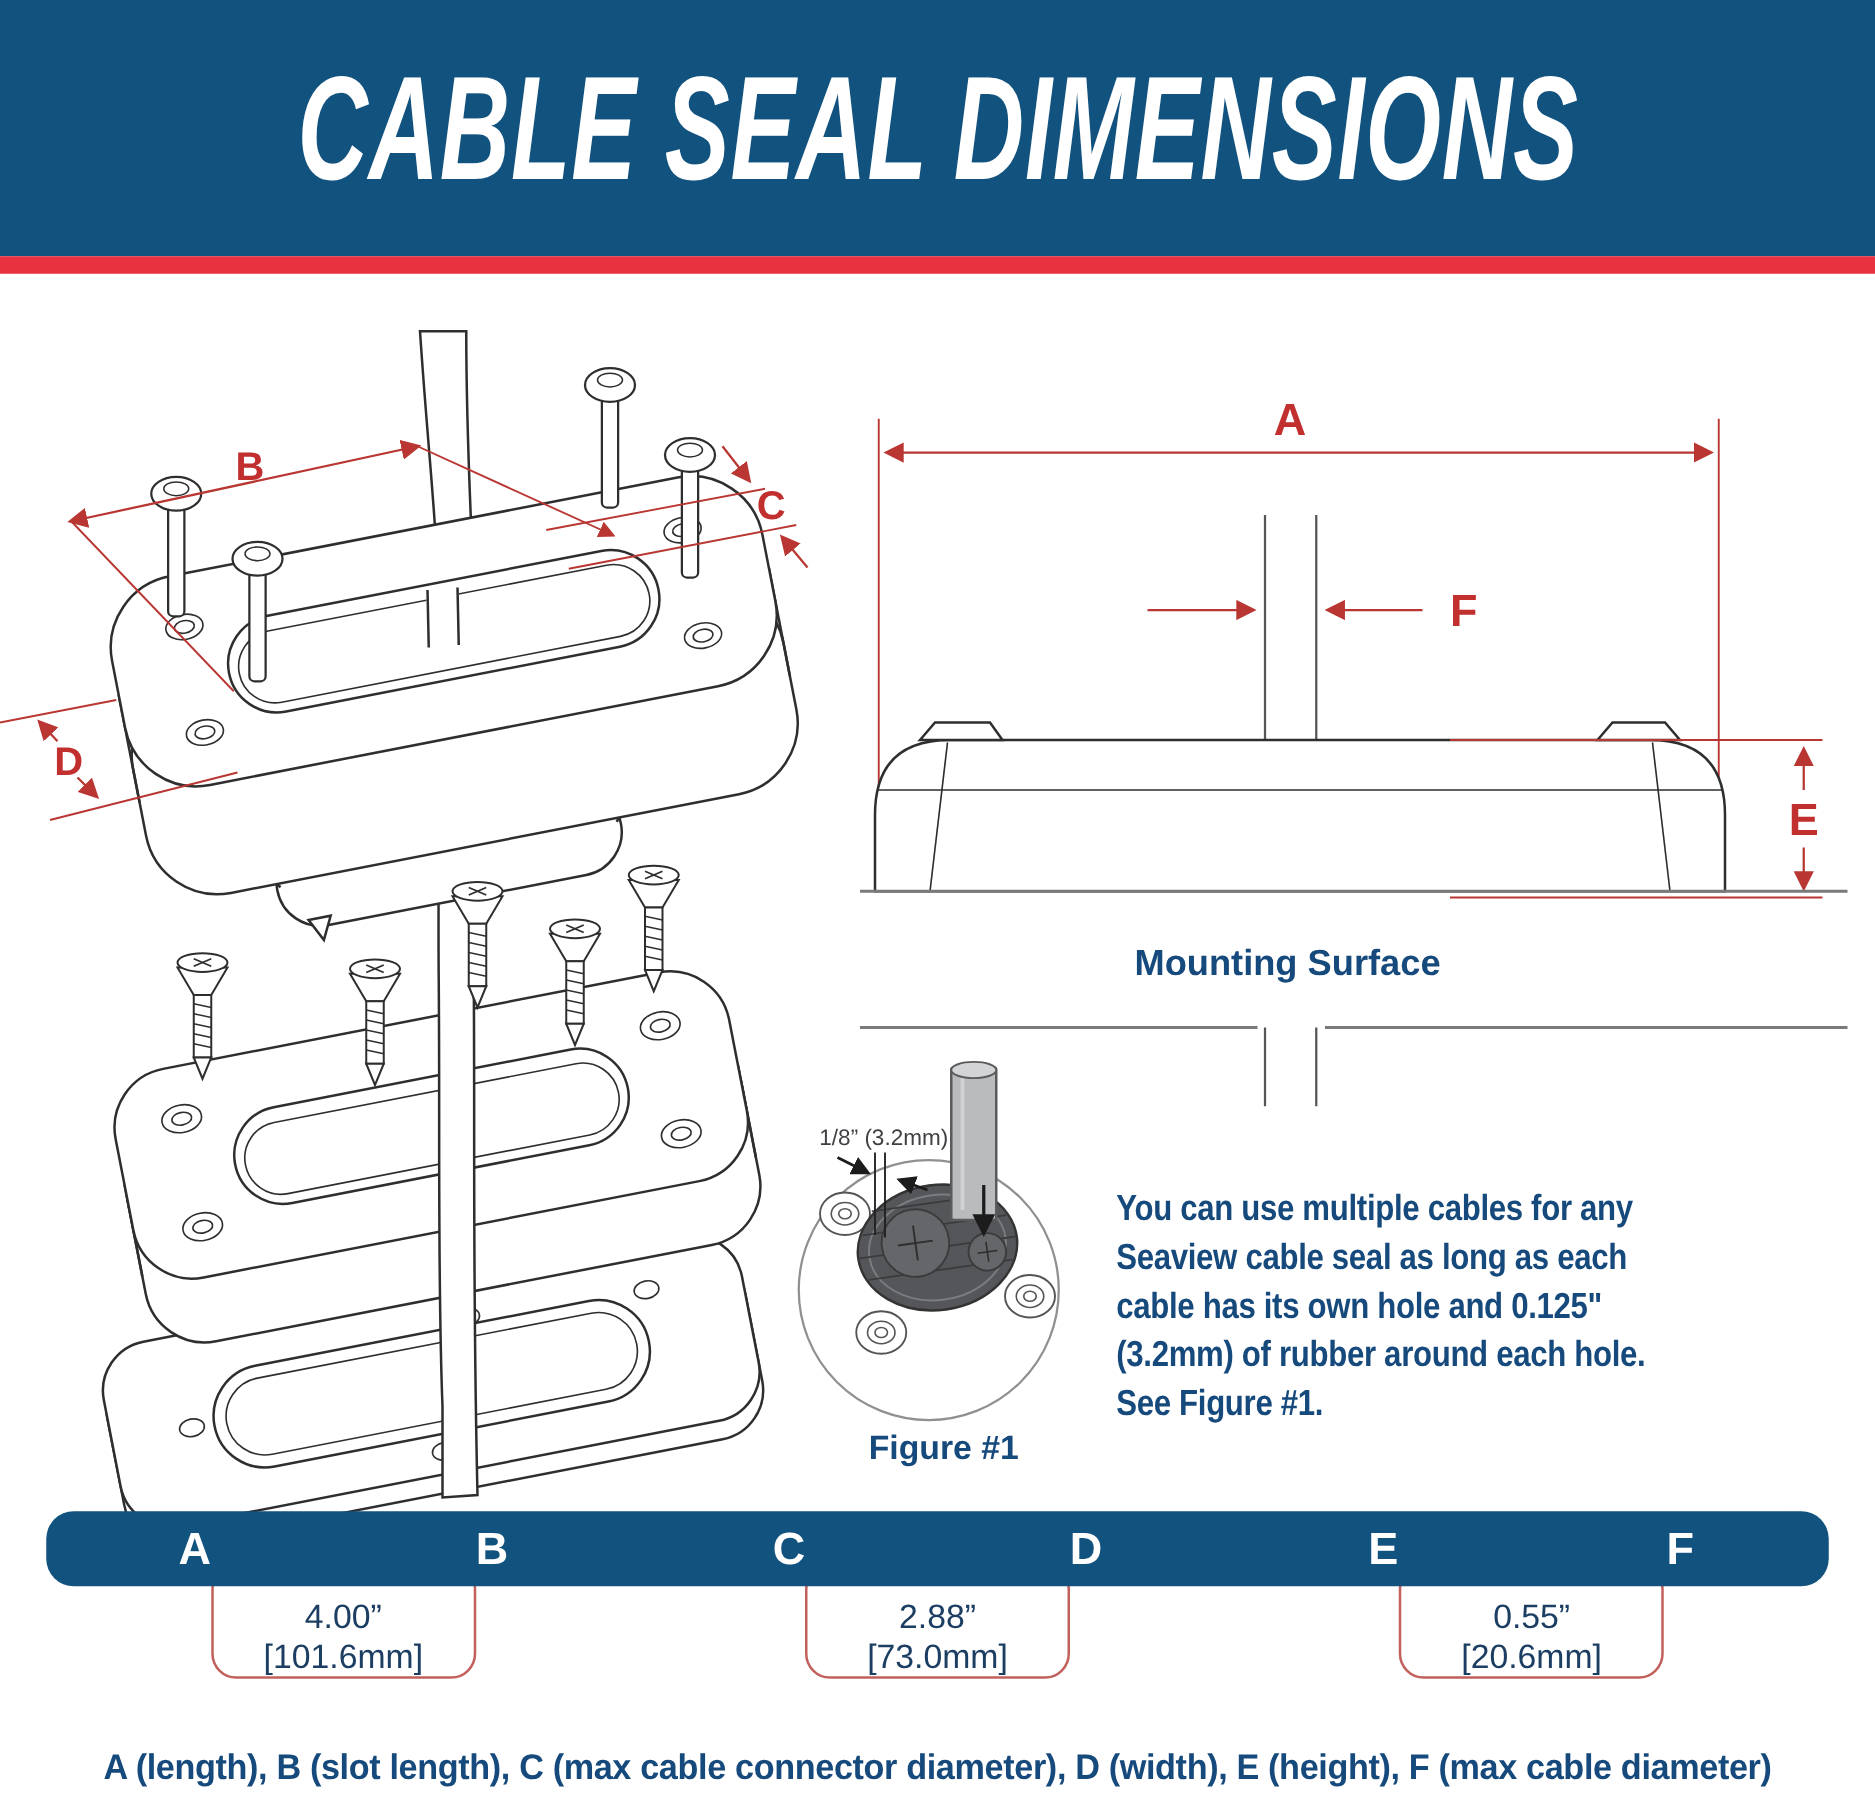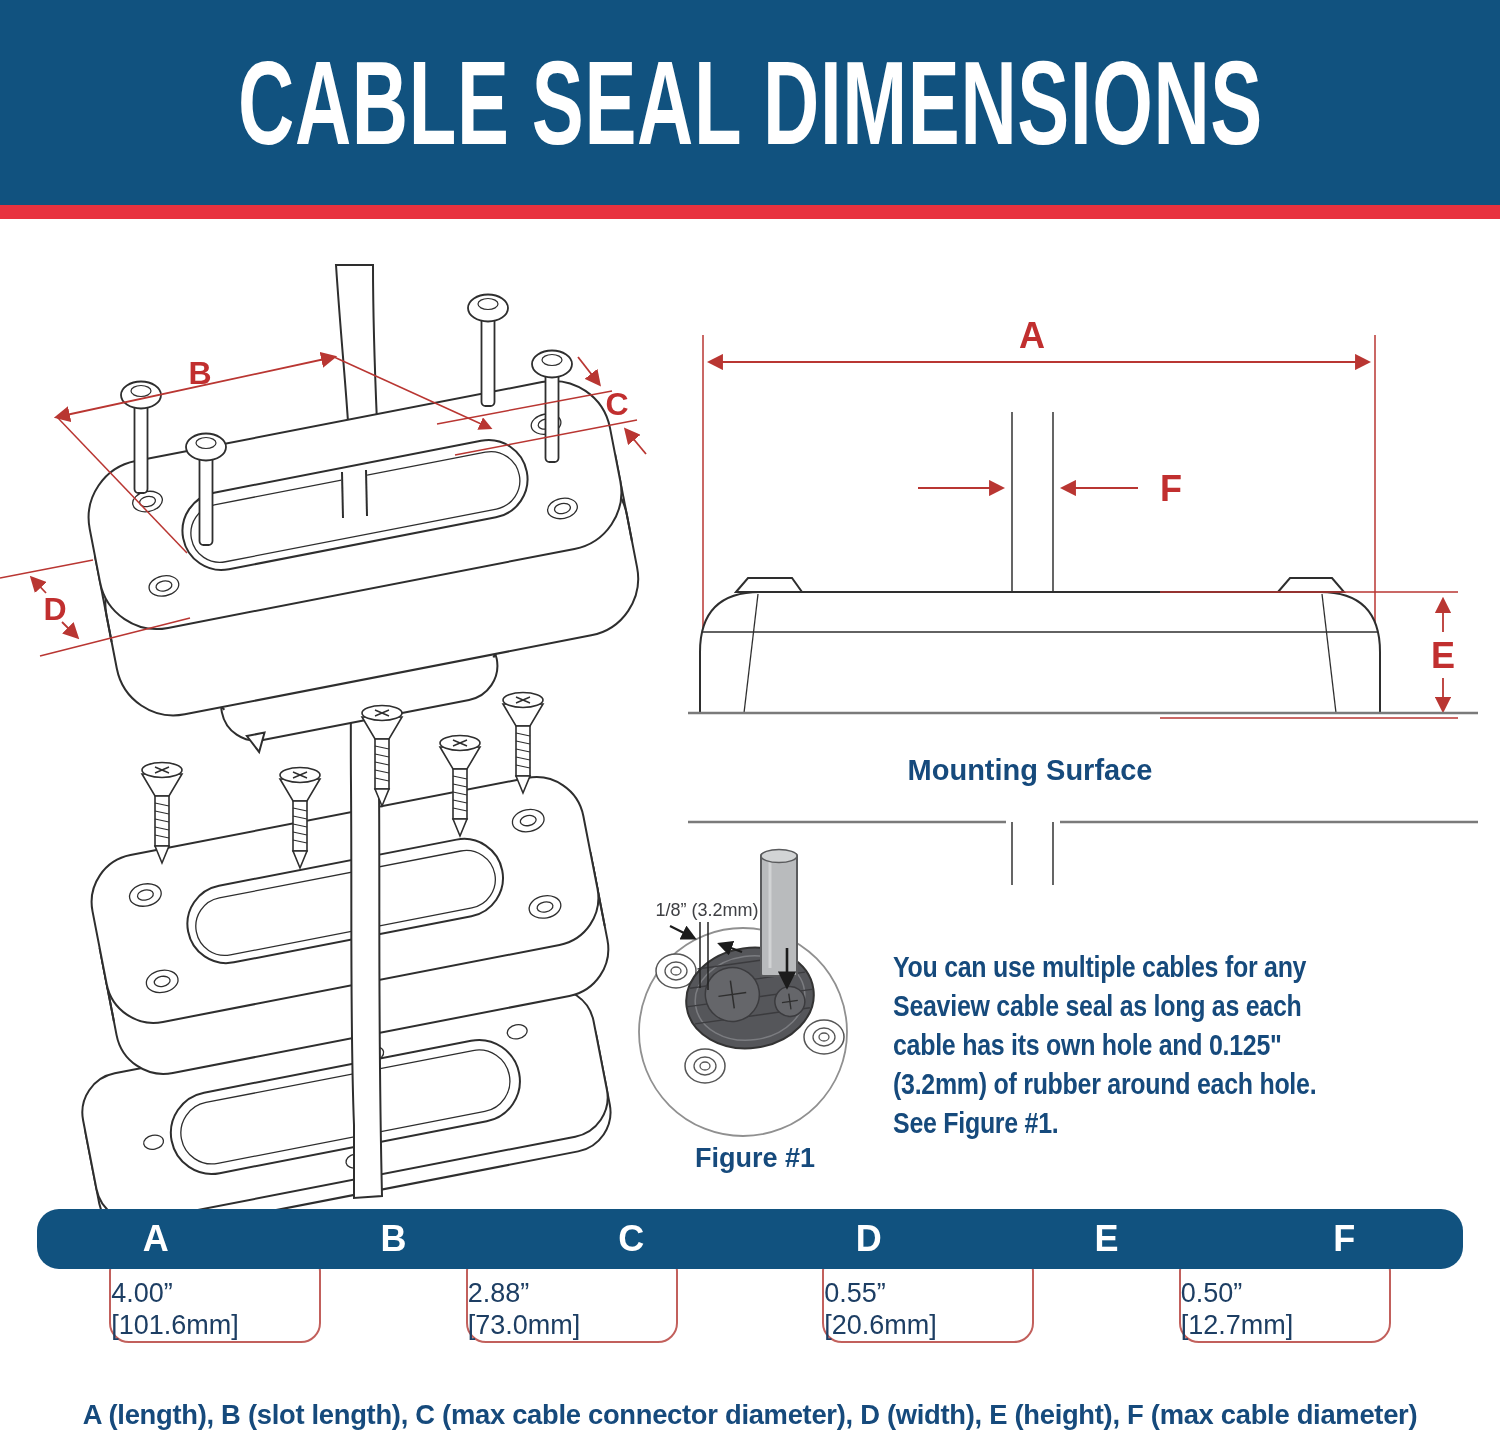--- a/index.html
+++ b/index.html
@@ -2,21 +2,21 @@
 <html><head>
 <meta charset="utf-8">
 <style>
   html,body{margin:0;padding:0;}
   body{
     width:1500px;height:1434px;position:relative;background:#ffffff;
     font-family:"Liberation Sans", sans-serif;overflow:hidden;
   }
   
   .hdr{position:absolute;left:0;top:0;width:1500px;height:205px;background:#11527F;
-       display:flex;align-items:center;justify-content:center;}
+       display:flex;align-items:center;justify-content:center;font-style:italic;}
   .hdr-title{color:#ffffff;font-weight:bold;font-size:118px;letter-spacing:1px;
        transform:scaleX(0.66);transform-origin:center;white-space:nowrap;}
   .hdr-stripe{position:absolute;left:0;top:205px;width:1500px;height:14px;background:#E8323F;}
   
   svg{position:absolute;overflow:visible;}
   #svg-left{left:0;top:260px;}
   #svg-right{left:680px;top:280px;}
   #svg-fig1{left:590px;top:840px;}
   .ln{stroke:#2e2e2e;stroke-width:2;fill:none;}
   .lnf{stroke:#2e2e2e;stroke-width:2;fill:#ffffff;}
@@ -28,21 +28,21 @@
   .bluetxt{fill:#164A7C;font-weight:bold;}
   .gray{stroke:#7a7a7a;stroke-width:2.4;fill:none;}
   
   .note{position:absolute;left:893px;top:948px;color:#164A7C;font-weight:bold;
         font-size:29px;line-height:39px;letter-spacing:-0.3px;
         transform:scaleX(0.86);transform-origin:top left;white-space:nowrap;}
   
   .tbl-cells{position:absolute;left:37px;top:1255px;width:1426px;display:flex;z-index:1;}
   .tbl-col{flex:1;display:flex;justify-content:center;}
   .cell{width:212px;height:88px;background:#fff;border:2px solid #C2605C;
-        border-radius:16px 16px 20px 20px;box-sizing:border-box;
+        border-radius:16px 16px 20px 20px;box-sizing:border-box;text-align:center;
         padding-top:20px;color:#1D3E63;font-size:27px;line-height:32px;}
   .tbl-bar{position:absolute;left:37px;top:1209px;width:1426px;height:60px;background:#11527F;
         border-radius:22px;display:flex;align-items:center;z-index:2;}
   .tbl-letter{flex:1;text-align:center;color:#ffffff;font-weight:bold;font-size:36px;}
   
   .legend{position:absolute;left:0;top:1398px;width:1500px;text-align:center;
         color:#164A7C;font-weight:bold;font-size:28.5px;letter-spacing:-0.3px;
         transform:scaleX(0.96);transform-origin:center;white-space:nowrap;}
 </style>
 </head>
@@ -361,26 +361,20 @@
     <div>2.88”</div>
     <div>[73.0mm]</div>
       </div>
     </div>
   <div class="tbl-col">
       <div class="cell">
     <div>0.55”</div>
     <div>[20.6mm]</div>
       </div>
     </div>
-  <div class="tbl-col">
-      <div class="cell">
-    <div>0.50”</div>
-    <div>[12.7mm]</div>
-      </div>
-    </div>
 </div>
 <div class="tbl-bar">
   <div class="tbl-letter">A</div>
   <div class="tbl-letter">B</div>
   <div class="tbl-letter">C</div>
   <div class="tbl-letter">D</div>
   <div class="tbl-letter">E</div>
   <div class="tbl-letter">F</div>
 </div>
 

